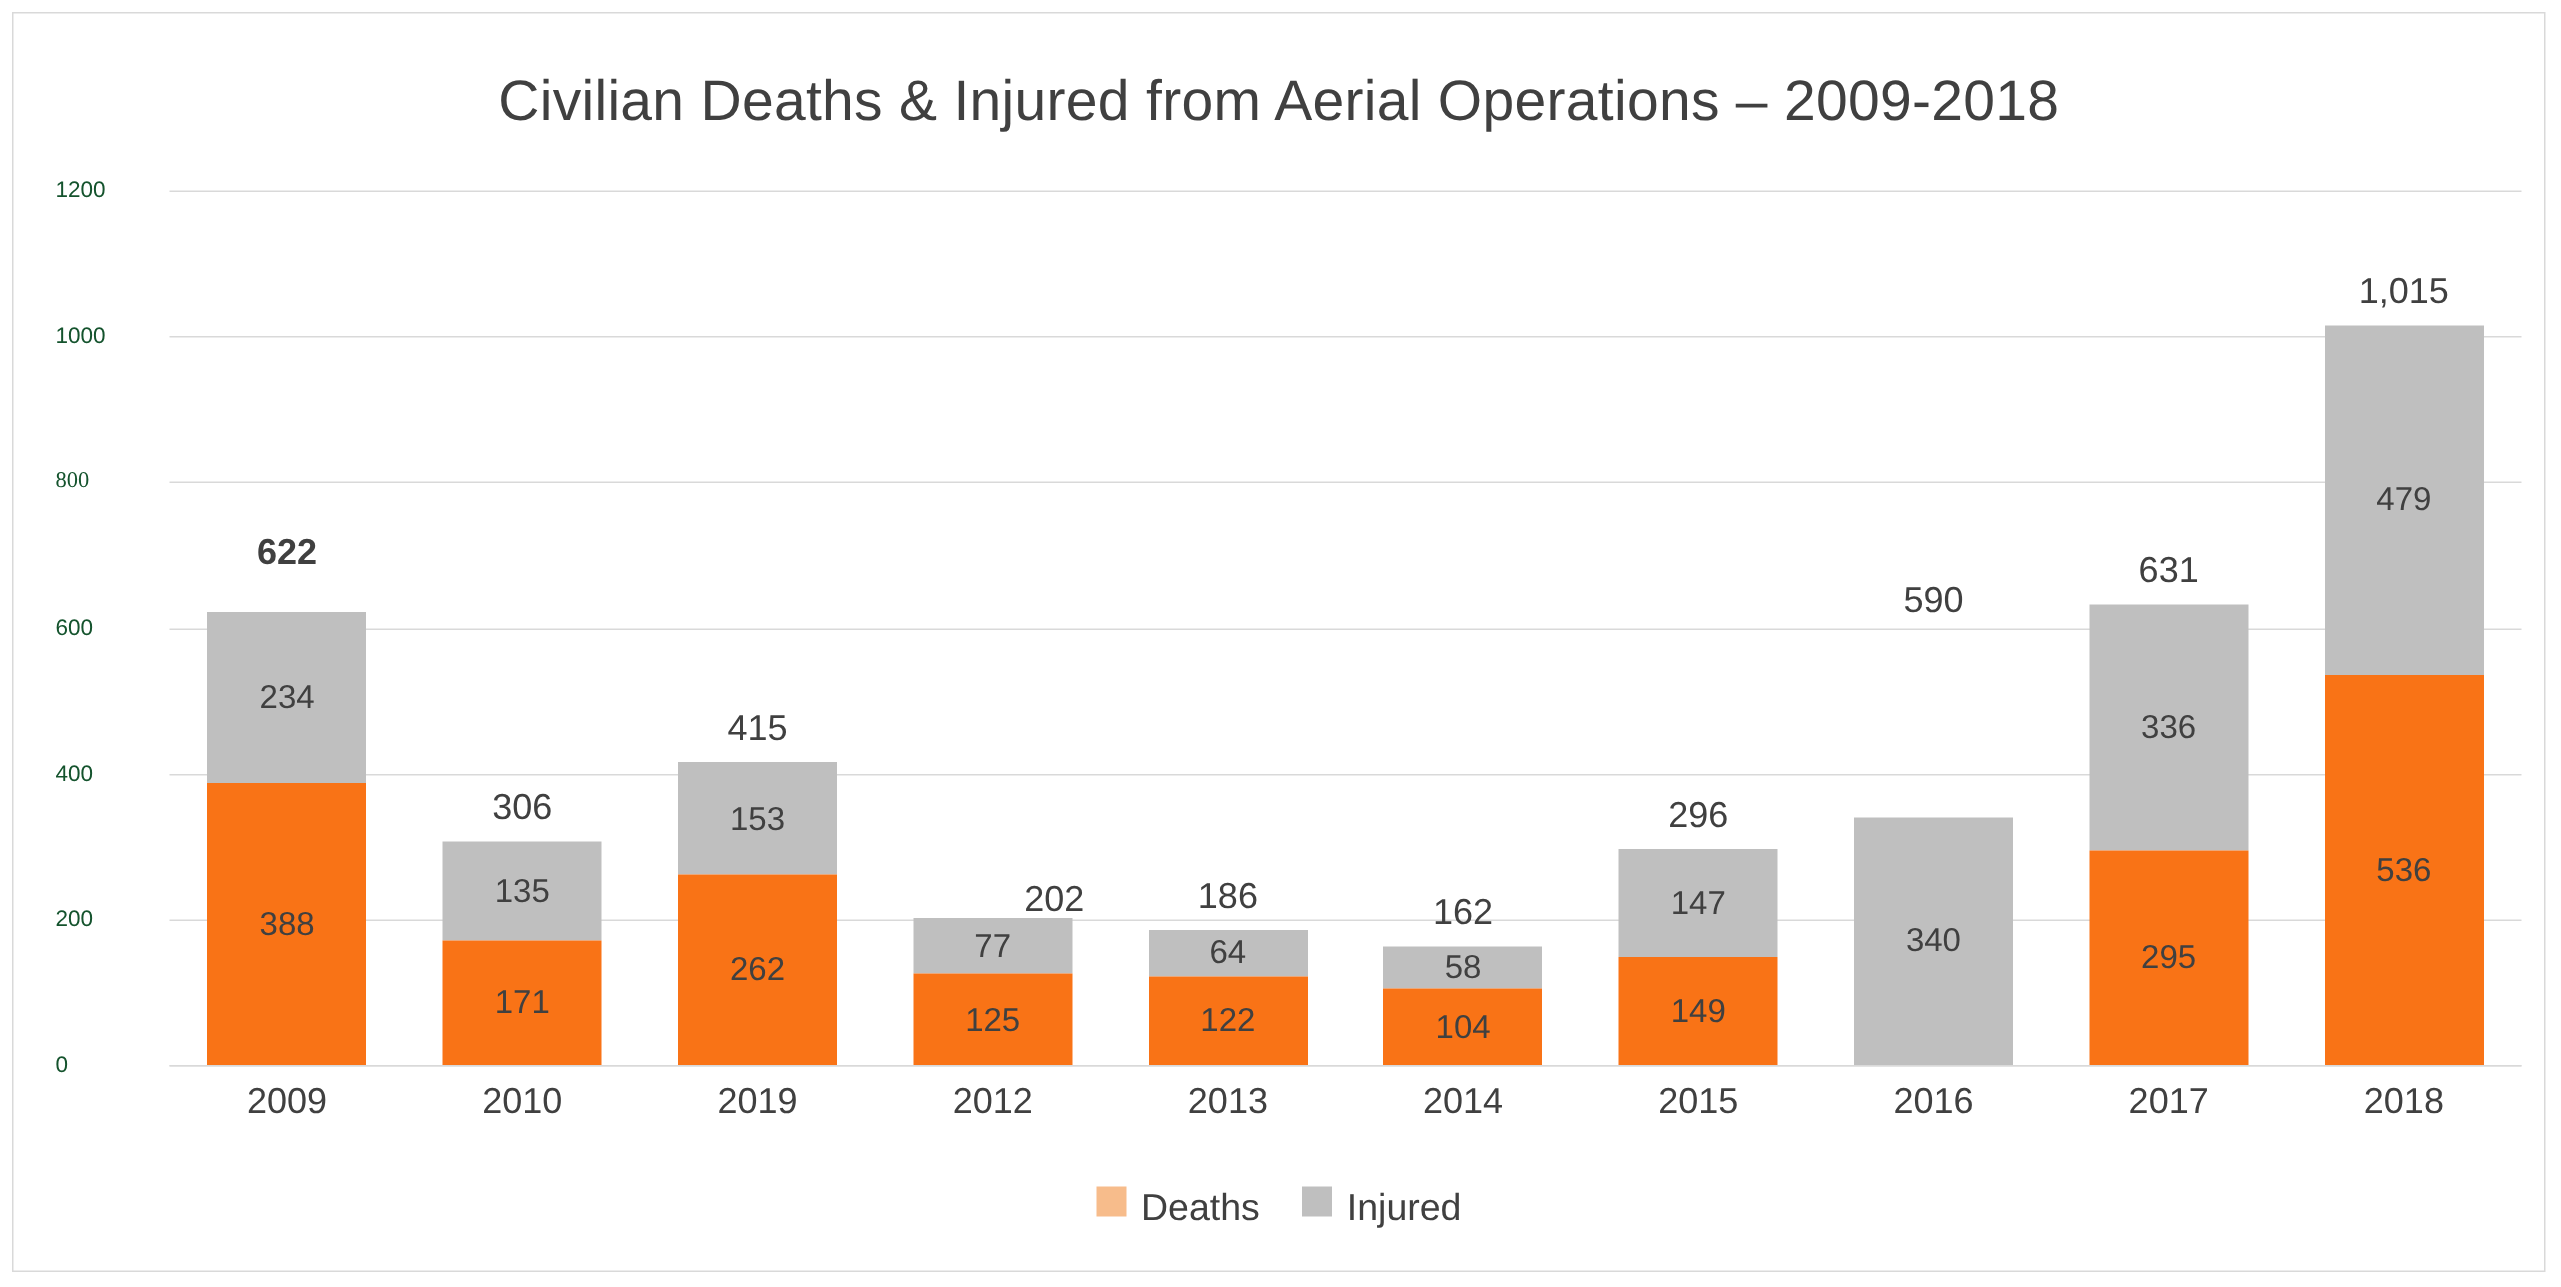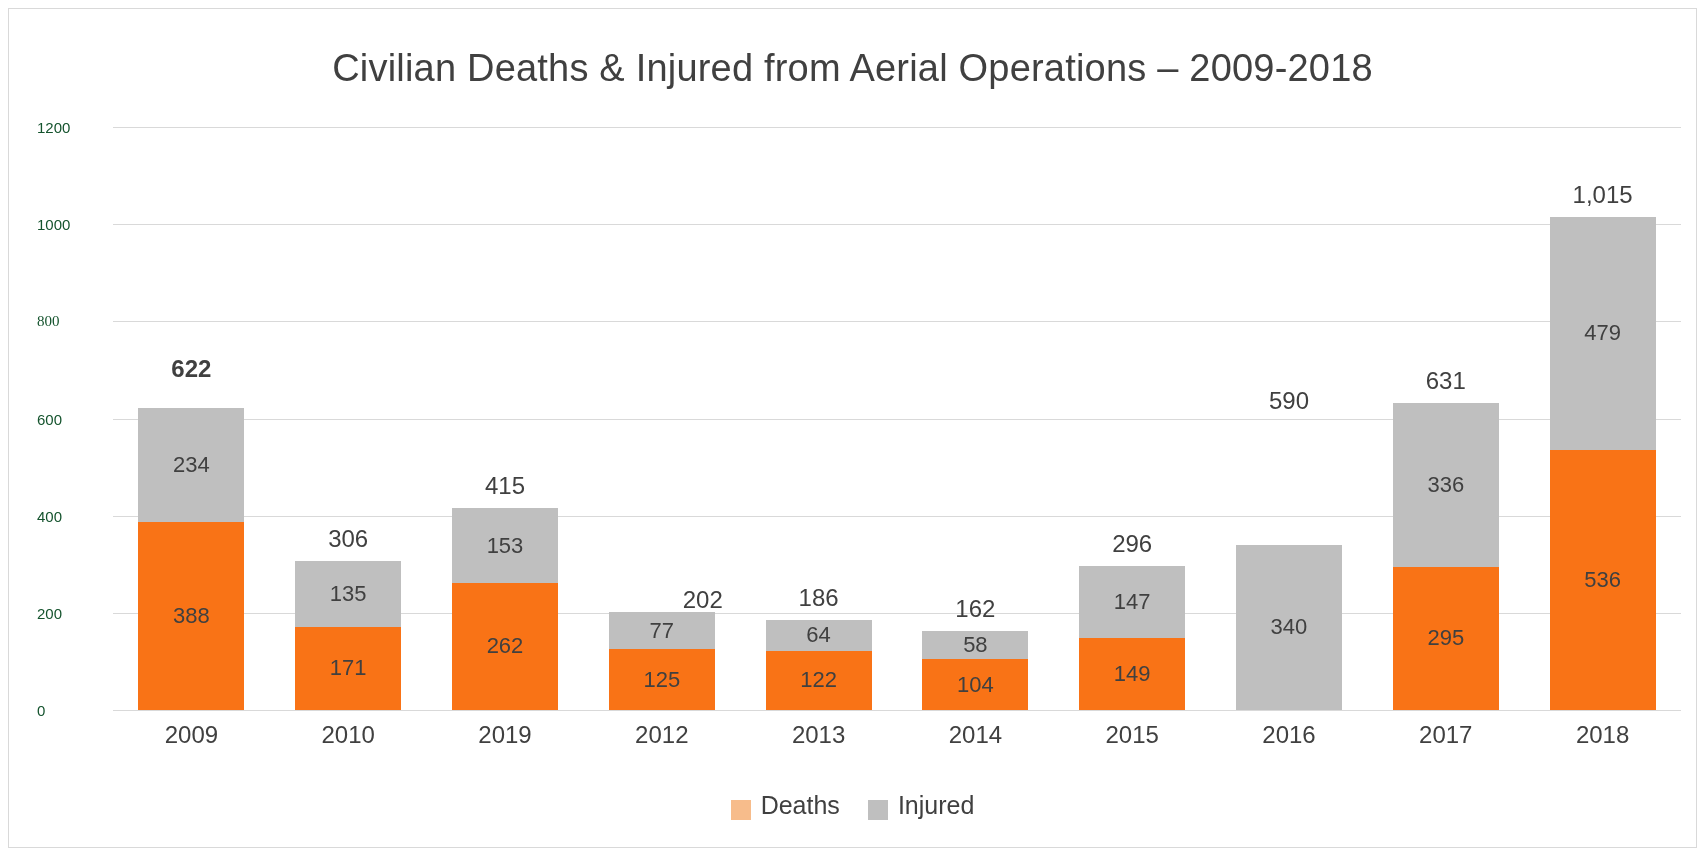--- a/index.html
+++ b/index.html
@@ -160,21 +160,21 @@
     left: 0;
     top: 782px;
     width: 100%;
     display: flex;
     justify-content: center;
     align-items: center;
     gap: 28px;
   }
   .legend-item {
     display: flex;
-    align-items: flex-end;
+    align-items: flex-start;
     gap: 10px;
     font-size: 25px;
     color: #404040;
   }
   .legend-swatch {
     width: 20px;
     height: 20px;
     display: inline-block;
   }
 </style>

